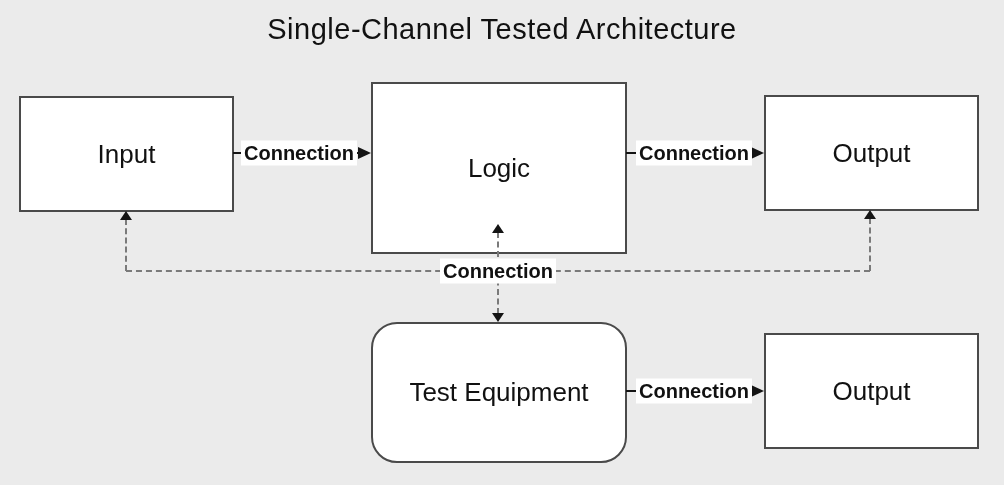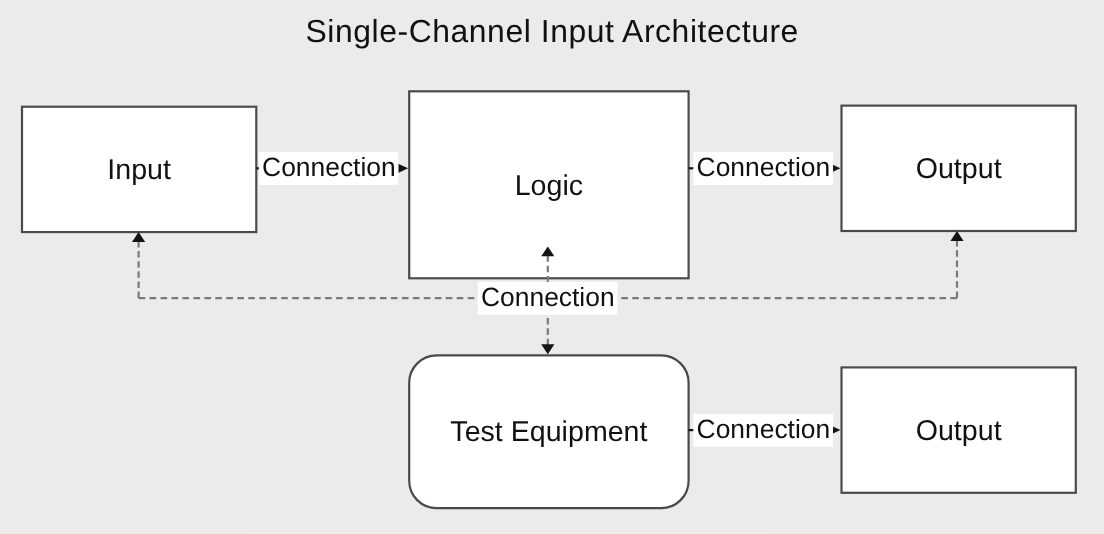--- a/index.html
+++ b/index.html
@@ -78,33 +78,34 @@
     width: 0; height: 0;
     border-left: 6px solid transparent;
     border-right: 6px solid transparent;
     border-top: 9px solid var(--line, #141414);
   }
   .edge-label {
     position: absolute;
     transform: translate(-50%, -50%);
     background: var(--label-bg, #ffffff);
     color: var(--text, #111111);
-    font-size: 24px;
+    font-size: 20px;
     line-height: 1.15;
     padding: 1px 3px;
     white-space: nowrap;
     z-index: 3;
+    font-weight: bold;
   }
 </style>
 </head>
 <body>
 
 <div class="canvas">
 
-  <div class="diagram-title">Single-Channel Input Architecture</div>
+  <div class="diagram-title">Single-Channel Tested Architecture</div>
 
   <div class="box box-input">
     <span class="node-label">Input</span>
   </div>
   <div class="box box-logic">
     <span class="node-label">Logic</span>
   </div>
   <div class="box box-output-top">
     <span class="node-label">Output</span>
   </div>

